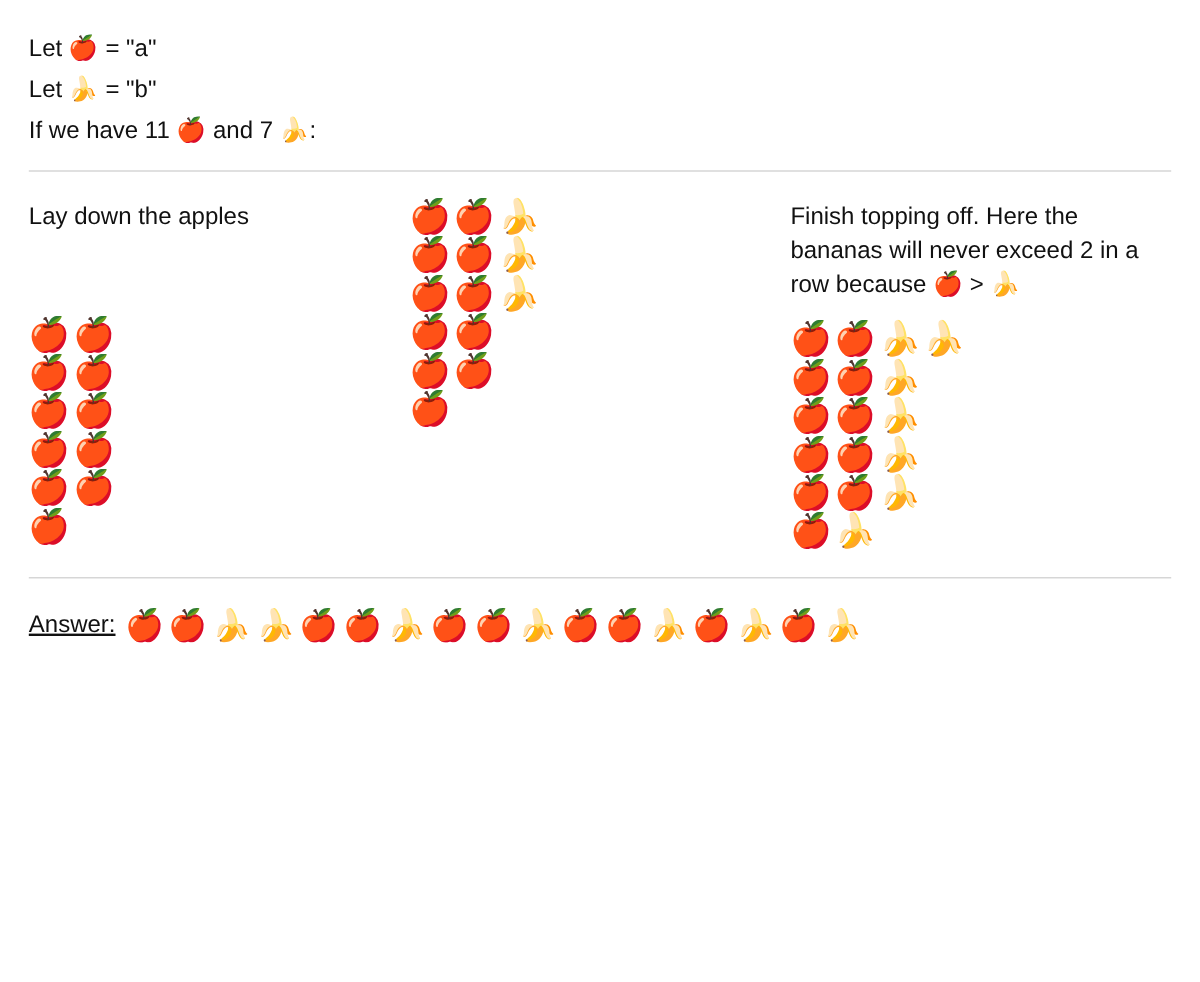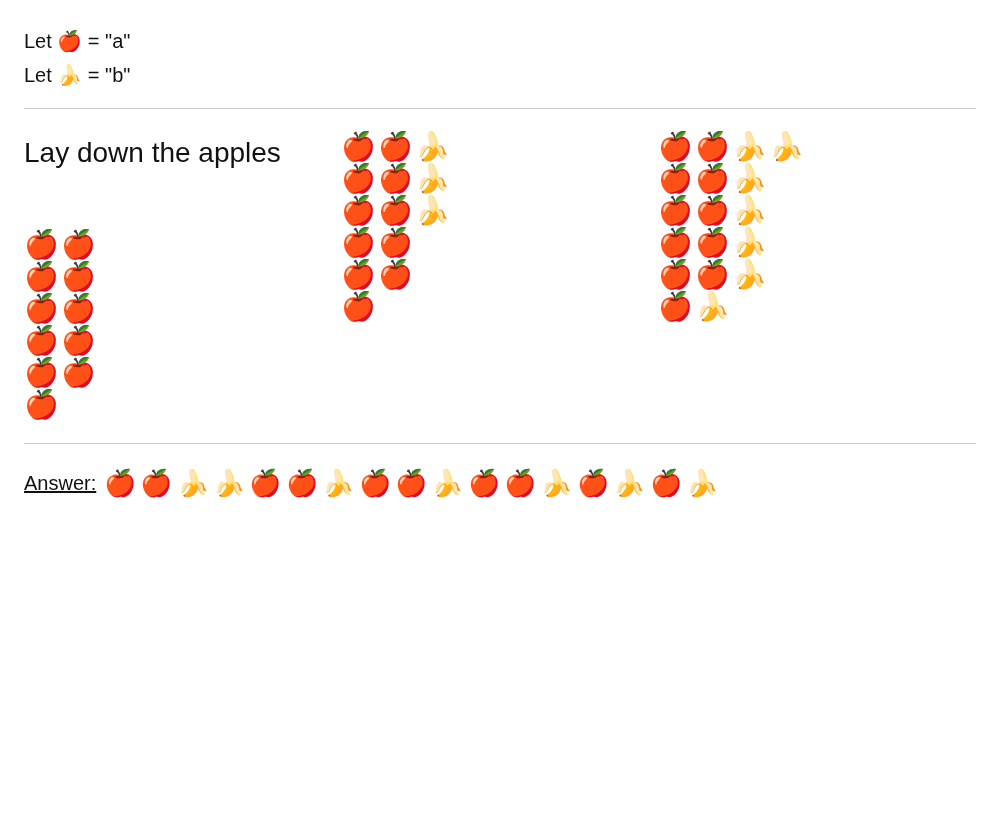--- a/index.html
+++ b/index.html
@@ -25,21 +25,21 @@
       flex-direction: row;
       gap: 0;
       border-bottom: 1px solid #ccc;
       padding-bottom: 24px;
     }
     .col {
       flex: 1;
       padding-right: 16px;
     }
     .col-title {
-      font-size: 28px;
+      font-size: 20px;
       margin-bottom: 18px;
       line-height: 1.4;
       min-height: 80px;
     }
     .emoji-rows {
       display: flex;
       flex-direction: column;
       gap: 4px;
     }
     .emoji-row {
@@ -65,20 +65,21 @@
     .emoji {
       font-size: 26px;
     }
   </style>
 </head>
 <body>
 
 <div class="header-section">
   <div class="header-line">Let 🍎 = "a"</div>
   <div class="header-line">Let 🍌 = "b"</div>
+  <div class="header-line">If we have 11 🍎 and 7 🍌:</div>
 </div>
 
 <div class="columns-section">
 
   <div class="col">
     <div class="col-title">Lay down the apples</div>
     <div class="emoji-rows">
       <div class="emoji-row">
           <span>🍎</span>
           <span>🍎</span>
@@ -130,20 +131,21 @@
           <span>🍎</span>
           <span>🍎</span>
         </div>
       <div class="emoji-row">
           <span>🍎</span>
         </div>
     </div>
   </div>
 
   <div class="col">
+    <div class="col-title">Finish topping off. Here the bananas will never exceed 2 in a row because 🍎 &gt; 🍌</div>
     <div class="emoji-rows">
       <div class="emoji-row">
           <span>🍎</span>
           <span>🍎</span>
           <span>🍌</span>
           <span>🍌</span>
         </div>
       <div class="emoji-row">
           <span>🍎</span>
           <span>🍎</span>

